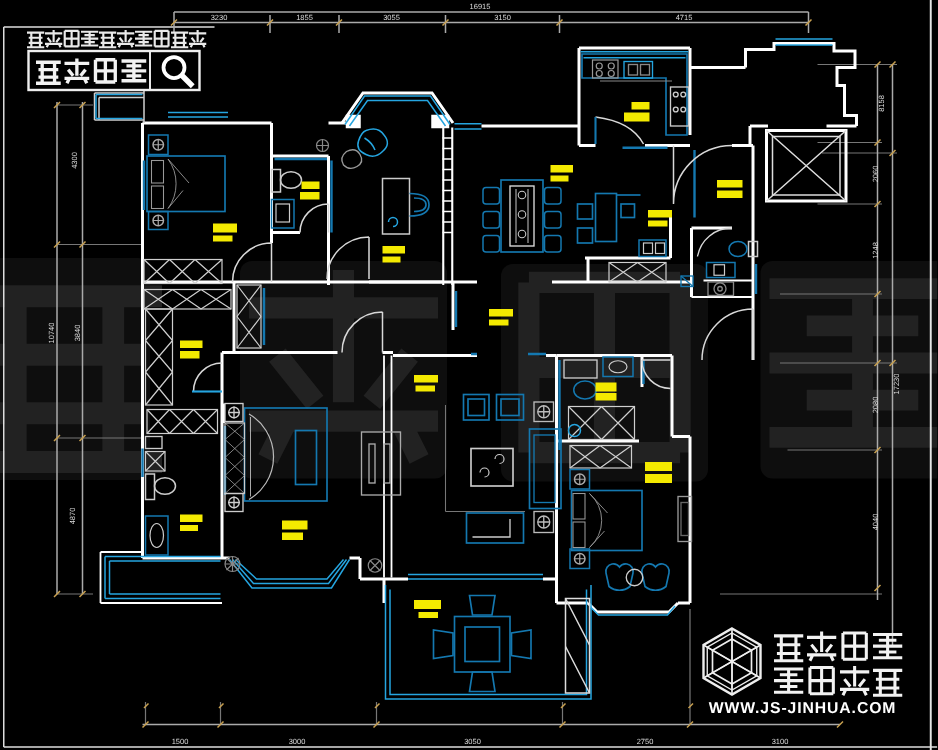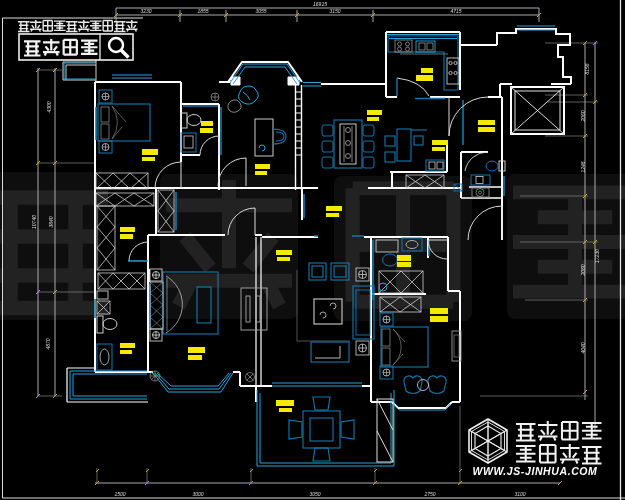--- a/index.html
+++ b/index.html
@@ -1,17 +1,17 @@
 <!DOCTYPE html>
 <html><head>
 <meta charset="utf-8">
 <style>
   html,body{margin:0;padding:0;background:#000;}
   #stage{position:relative;width:625px;height:500px;background:#000;overflow:hidden;
-         font-family:"Liberation Sans", sans-serif;font-style:italic;}
+         font-family:"Liberation Sans", sans-serif;}
   svg{position:absolute;left:0;top:0;}
   text{font-family:"Liberation Sans", sans-serif;}
 </style>
 </head>
 <body>
 <div id="stage">
 <svg width="625" height="500" viewBox="0 0 625 500">
 <defs>
   <g id="cj1" fill="none">
     <path d="M0,1.5 H10 M1,4.5 H9 M1,7.5 H9 M0,10 H10 M2.5,1.5 V10 M7.5,1.5 V10"></path>

